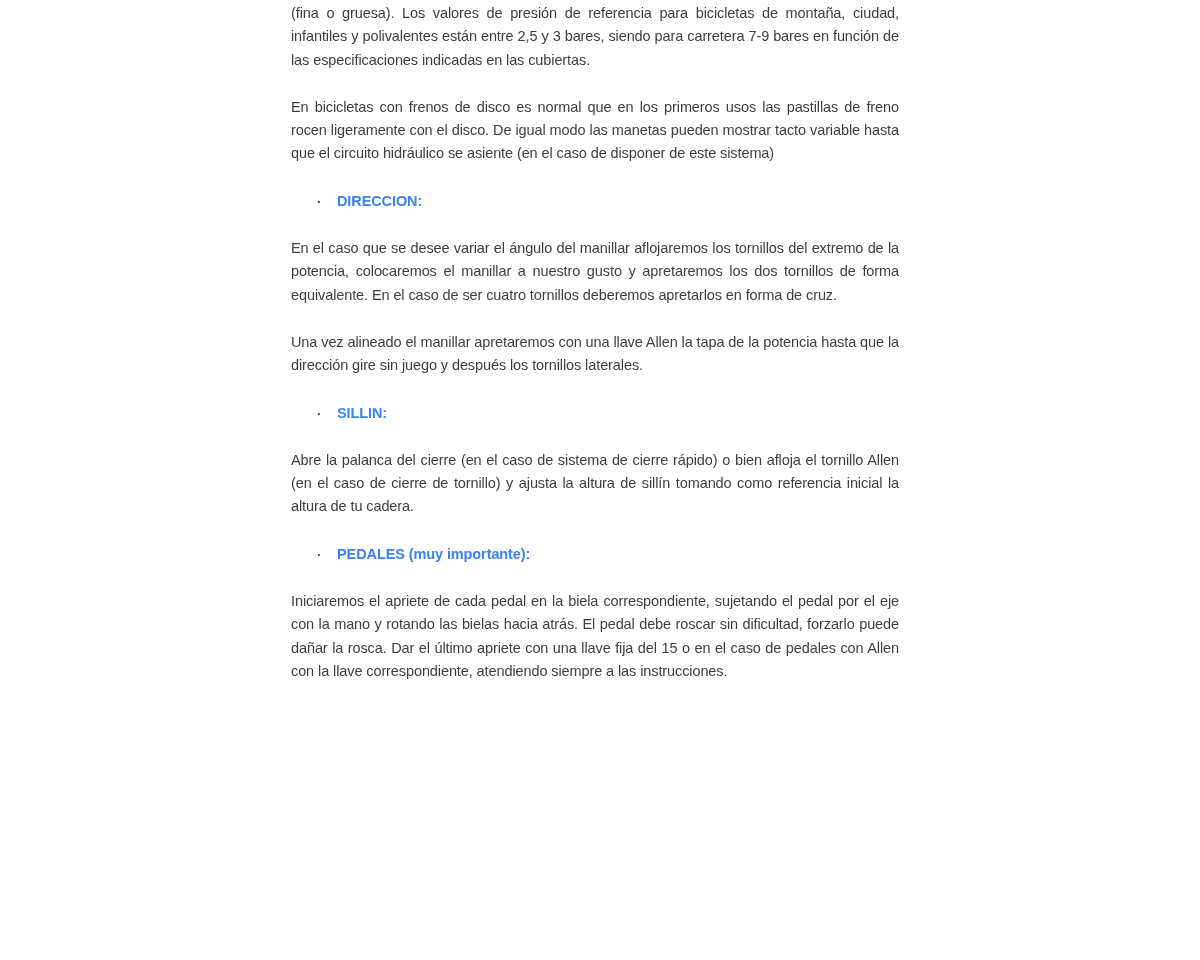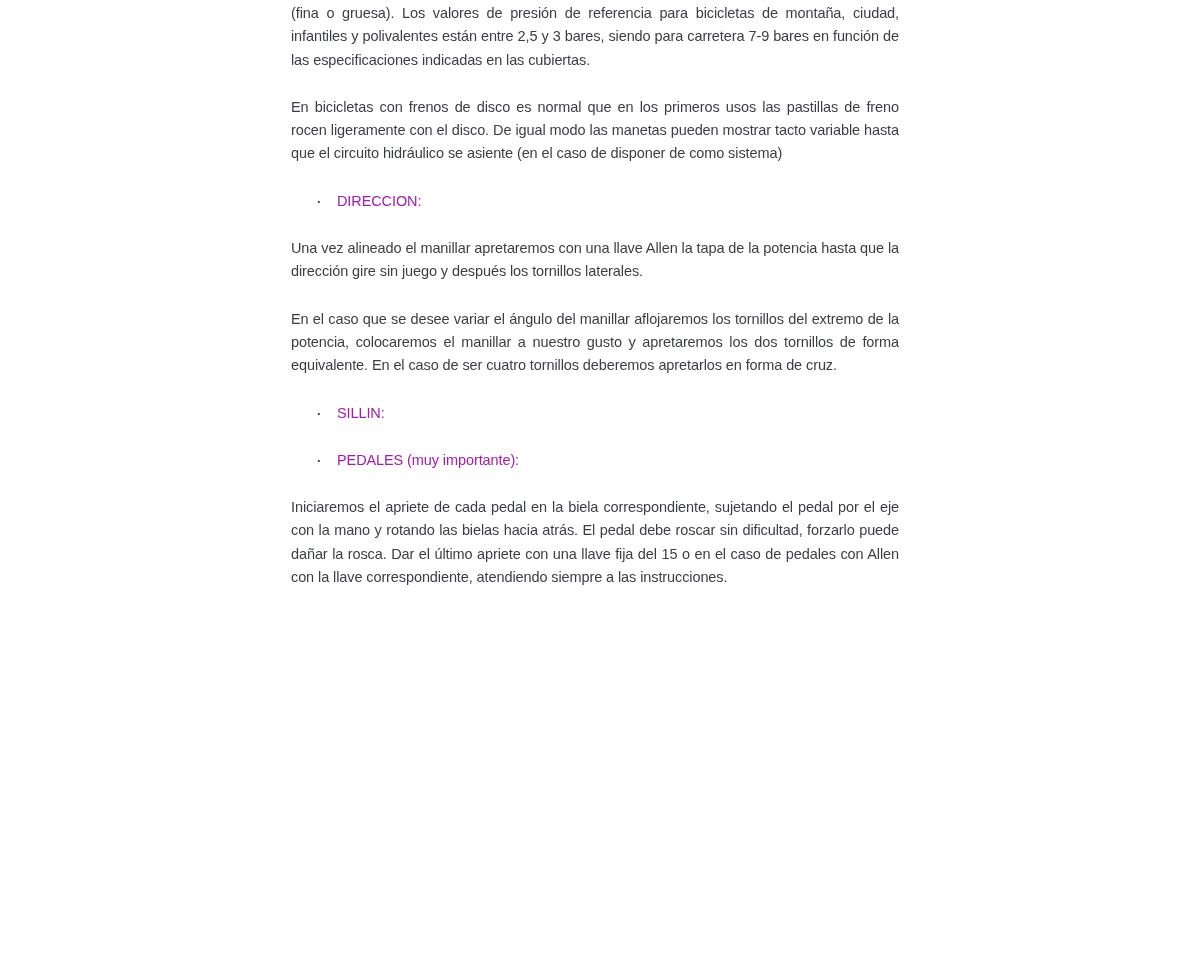--- a/index.html
+++ b/index.html
@@ -41,49 +41,50 @@
   }
   .bullet-marker {
     display: inline-block;
     margin-left: 26px;
     width: 20px;
     color: #3b3e44;
     font-weight: bold;
     font-size: 13px;
   }
   .bullet-heading {
-    font-weight: normal;
-    color: #a21caf;
+    font-weight: bold;
+    color: #3b82f6;
   }
 </style>
 </head>
 <body>
 
 <div class="page">
   <div class="content">
 
     <p class="para">(fina o gruesa). Los valores de presión de referencia para bicicletas de montaña, ciudad, infantiles y polivalentes están entre 2,5 y 3 bares, siendo para carretera 7-9 bares en función de las especificaciones indicadas en las cubiertas.</p>
 
-    <p class="para">En bicicletas con frenos de disco es normal que en los primeros usos las pastillas de freno rocen ligeramente con el disco. De igual modo las manetas pueden mostrar tacto variable hasta que el circuito hidráulico se asiente (en el caso de disponer de como sistema)</p>
+    <p class="para">En bicicletas con frenos de disco es normal que en los primeros usos las pastillas de freno rocen ligeramente con el disco. De igual modo las manetas pueden mostrar tacto variable hasta que el circuito hidráulico se asiente (en el caso de disponer de este sistema)</p>
 
     <div class="bullet-item">
       <span class="bullet-marker">·</span>
       <span class="bullet-heading">DIRECCION:</span>
     </div>
 
 
+    <p class="para">En el caso que se desee variar el ángulo del manillar aflojaremos los tornillos del extremo de la potencia, colocaremos el manillar a nuestro gusto y apretaremos los dos tornillos de forma equivalente. En el caso de ser cuatro tornillos deberemos apretarlos en forma de cruz.</p>
+
     <p class="para">Una vez alineado el manillar apretaremos con una llave Allen la tapa de la potencia hasta que la dirección gire sin juego y después los tornillos laterales.</p>
-
-    <p class="para">En el caso que se desee variar el ángulo del manillar aflojaremos los tornillos del extremo de la potencia, colocaremos el manillar a nuestro gusto y apretaremos los dos tornillos de forma equivalente. En el caso de ser cuatro tornillos deberemos apretarlos en forma de cruz.</p>
 
     <div class="bullet-item">
       <span class="bullet-marker">·</span>
       <span class="bullet-heading">SILLIN:</span>
     </div>
 
+    <p class="para">Abre la palanca del cierre (en el caso de sistema de cierre rápido) o bien afloja el tornillo Allen (en el caso de cierre de tornillo) y ajusta la altura de sillín tomando como referencia inicial la altura de tu cadera.</p>
 
 
     <div class="bullet-item">
       <span class="bullet-marker">·</span>
       <span class="bullet-heading">PEDALES (muy importante):</span>
     </div>
 
 
     <p class="para">Iniciaremos el apriete de cada pedal en la biela correspondiente, sujetando el pedal por el eje con la mano y rotando las bielas hacia atrás. El pedal debe roscar sin dificultad, forzarlo puede dañar la rosca. Dar el último apriete con una llave fija del 15 o en el caso de pedales con Allen con la llave correspondiente, atendiendo siempre a las instrucciones.</p>
 

